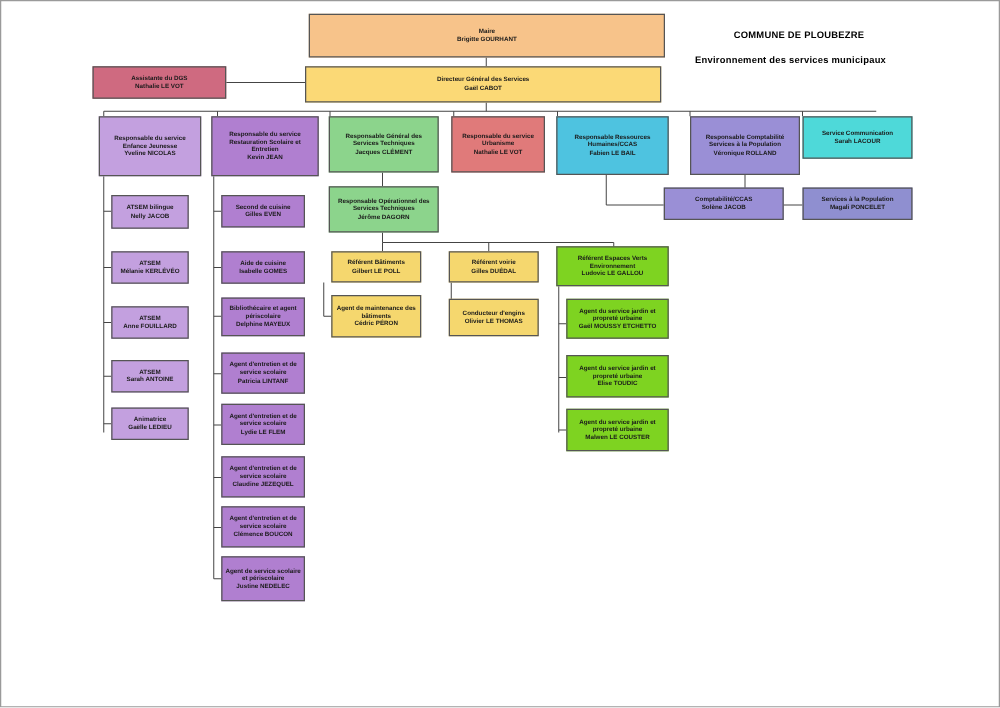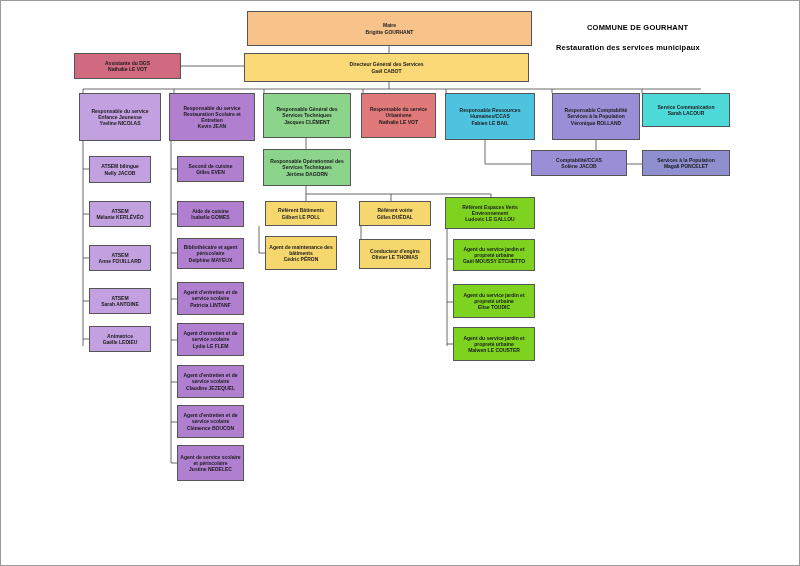--- a/index.html
+++ b/index.html
@@ -103,22 +103,22 @@
       <line x1="446" y1="343" x2="452" y2="343"></line>
 
       <line x1="484" y1="139" x2="484" y2="163"></line>
       <line x1="484" y1="163" x2="530" y2="163"></line>
 
       <line x1="595" y1="139" x2="595" y2="163"></line>
       <line x1="595" y1="163" x2="641" y2="163"></line>
     </g>
   </svg>
 
-  <div class="hdr" id="title1">COMMUNE DE GOURHANT</div>
-  <div class="hdr" id="title2">Restauration des services municipaux</div>
+  <div class="hdr" id="title1">COMMUNE DE PLOUBEZRE</div>
+  <div class="hdr" id="title2">Environnement des services municipaux</div>
 
   <div class="box" style="left:246px;top:10px;width:285px;height:35px;background:#f7c38a;">
     <div class="ttl">Maire</div>
     <div class="nm">Brigitte GOURHANT</div>
   </div>
 
   <div class="box" style="left:243px;top:52px;width:285px;height:29px;background:#fbd976;">
     <div class="ttl">Directeur Général des Services</div>
     <div class="nm">Gaël CABOT</div>
   </div>

